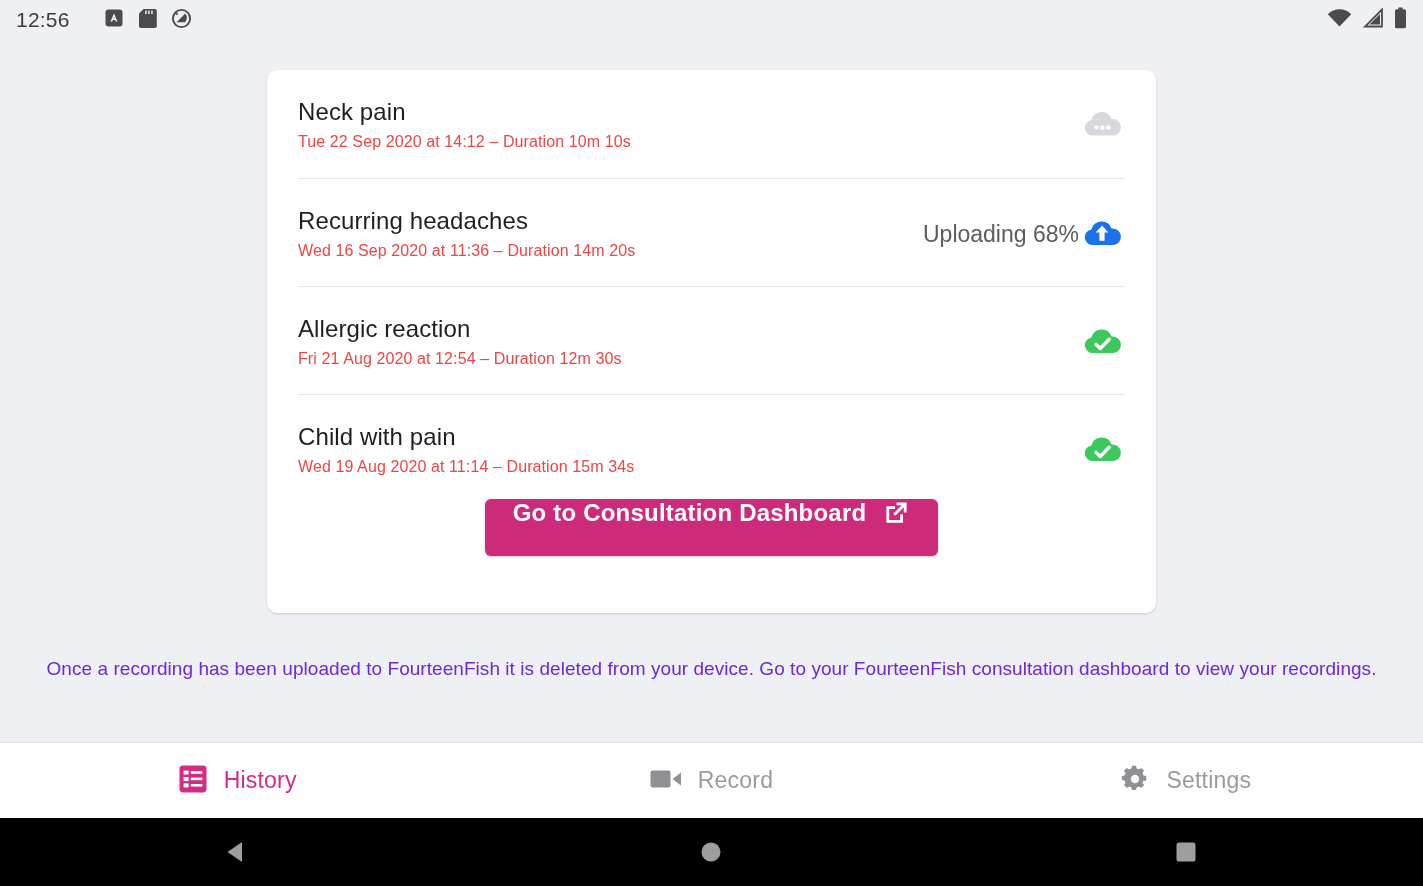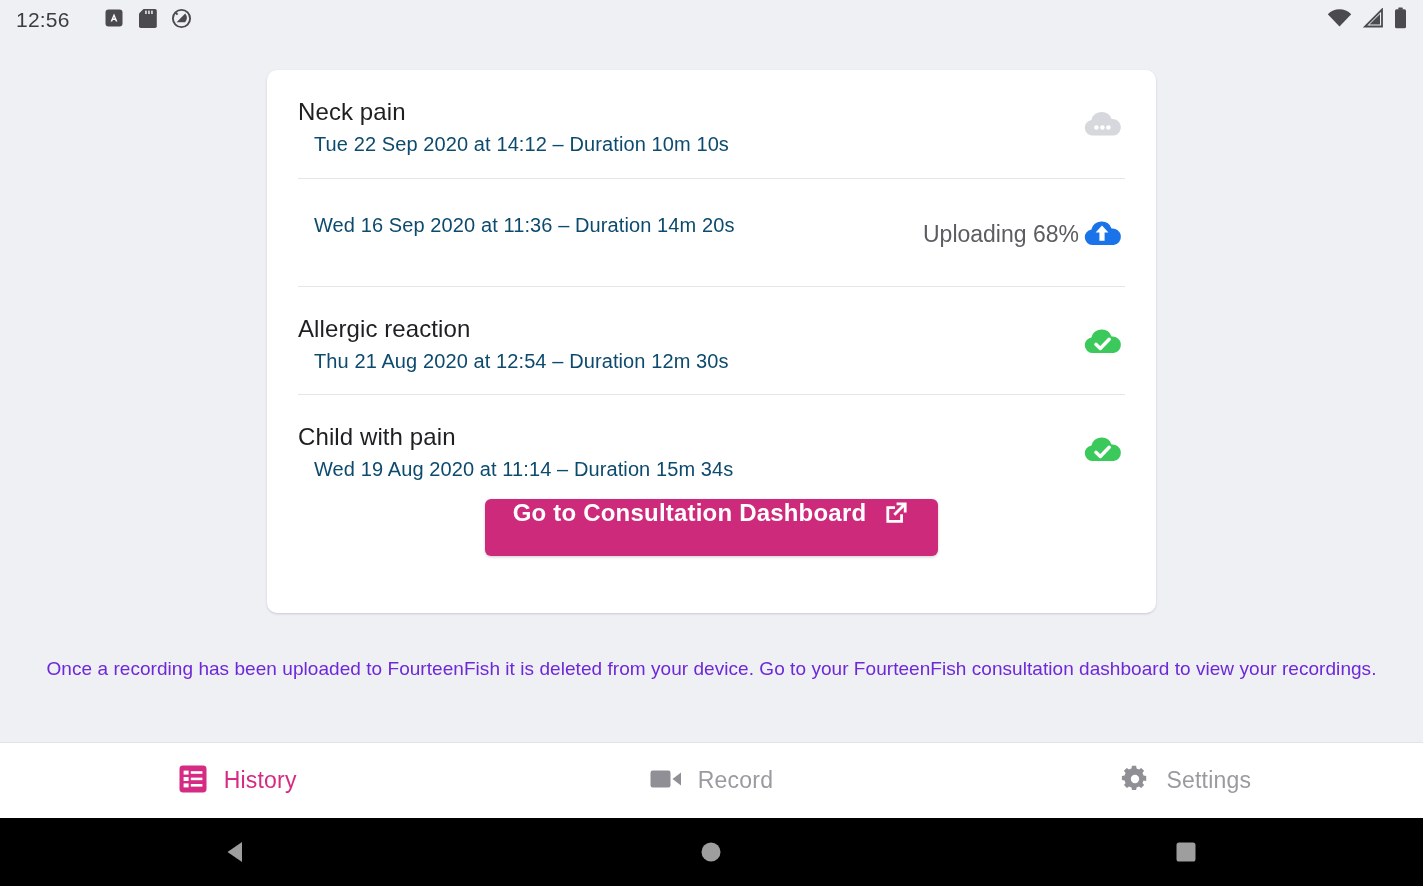--- a/index.html
+++ b/index.html
@@ -28,21 +28,21 @@
     box-shadow:0 1px 3px rgba(0,0,0,.10), 0 1px 2px rgba(0,0,0,.06);
   }
   .list { position:relative; padding:0 31px; }
   .row {
     position:relative; display:flex; align-items:flex-start;
     height:108px; padding-top:28px;
   }
   .row + .row { border-top:1px solid #e6e6e6; }
   .row-texts { flex:1 1 auto; min-width:0; }
   .row-title { font-size:24px; color:#1f1f22; line-height:1.15; letter-spacing:.1px; }
-  .row-sub { margin-top:7px; font-size:20px; color:#0c4a6e; letter-spacing:.1px;margin-left:16px; }
+  .row-sub { margin-top:7px; font-size:16px; color:#ef4444; letter-spacing:.1px; }
   .row-right { display:flex; align-items:center; gap:0; padding-top:4px; }
   .row-status { font-size:23px; color:#5c5c61; white-space:nowrap; }
   .row-icon { width:46px; height:46px; display:block; flex:0 0 auto; }
 
   
   .cta-wrap { position:absolute; left:0; top:429px; width:889px; display:flex; justify-content:center; }
   .cta {
     display:inline-flex; align-items:flex-start; gap:17px;
     background:#ce2a7c; color:#fff; border:none;
     padding:0 28px; height:57px; border-radius:6px;
@@ -144,37 +144,38 @@
               <circle cx="17.4" cy="25.4" r="2.25" fill="#ffffff"></circle>
               <circle cx="23.4" cy="25.4" r="2.25" fill="#ffffff"></circle>
               <circle cx="29.4" cy="25.4" r="2.25" fill="#ffffff"></circle>
             </svg>
           </span>
         </div>
       </div>
 
       <div class="row">
         <div class="row-texts">
+          <div class="row-title">Recurring headaches</div>
           <div class="row-sub">Wed 16 Sep 2020 at 11:36 – Duration 14m 20s</div>
         </div>
         <div class="row-right">
           <span class="row-status">Uploading 68%</span>
           <span class="row-icon">
             <svg width="46" height="46" viewBox="0 0 46 46">
               <path d="M34.6 34 H13.2 A7.8 7.8 0 0 1 12.4 18.5 A10.6 10.6 0 0 1 32.6 17.5 A7.2 7.2 0 0 1 34.6 34 Z" fill="#1a73e8"></path>
               <path d="M23 14.6 L29.4 21.6 H25.6 V29.8 H20.4 V21.6 H16.6 Z" fill="#ffffff"></path>
             </svg>
           </span>
         </div>
       </div>
 
       <div class="row">
         <div class="row-texts">
           <div class="row-title">Allergic reaction</div>
-          <div class="row-sub">Thu 21 Aug 2020 at 12:54 – Duration 12m 30s</div>
+          <div class="row-sub">Fri 21 Aug 2020 at 12:54 – Duration 12m 30s</div>
         </div>
         <div class="row-right">
           <span class="row-status"></span>
           <span class="row-icon">
             <svg width="46" height="46" viewBox="0 0 46 46">
               <path d="M34.6 34 H13.2 A7.8 7.8 0 0 1 12.4 18.5 A10.6 10.6 0 0 1 32.6 17.5 A7.2 7.2 0 0 1 34.6 34 Z" fill="#3cc95b"></path>
               <path d="M16.9 25.3 L21.3 29.5 L30.2 20.2" fill="none" stroke="#ffffff" stroke-width="3.4" stroke-linecap="round" stroke-linejoin="round"></path>
             </svg>
           </span>
         </div>

